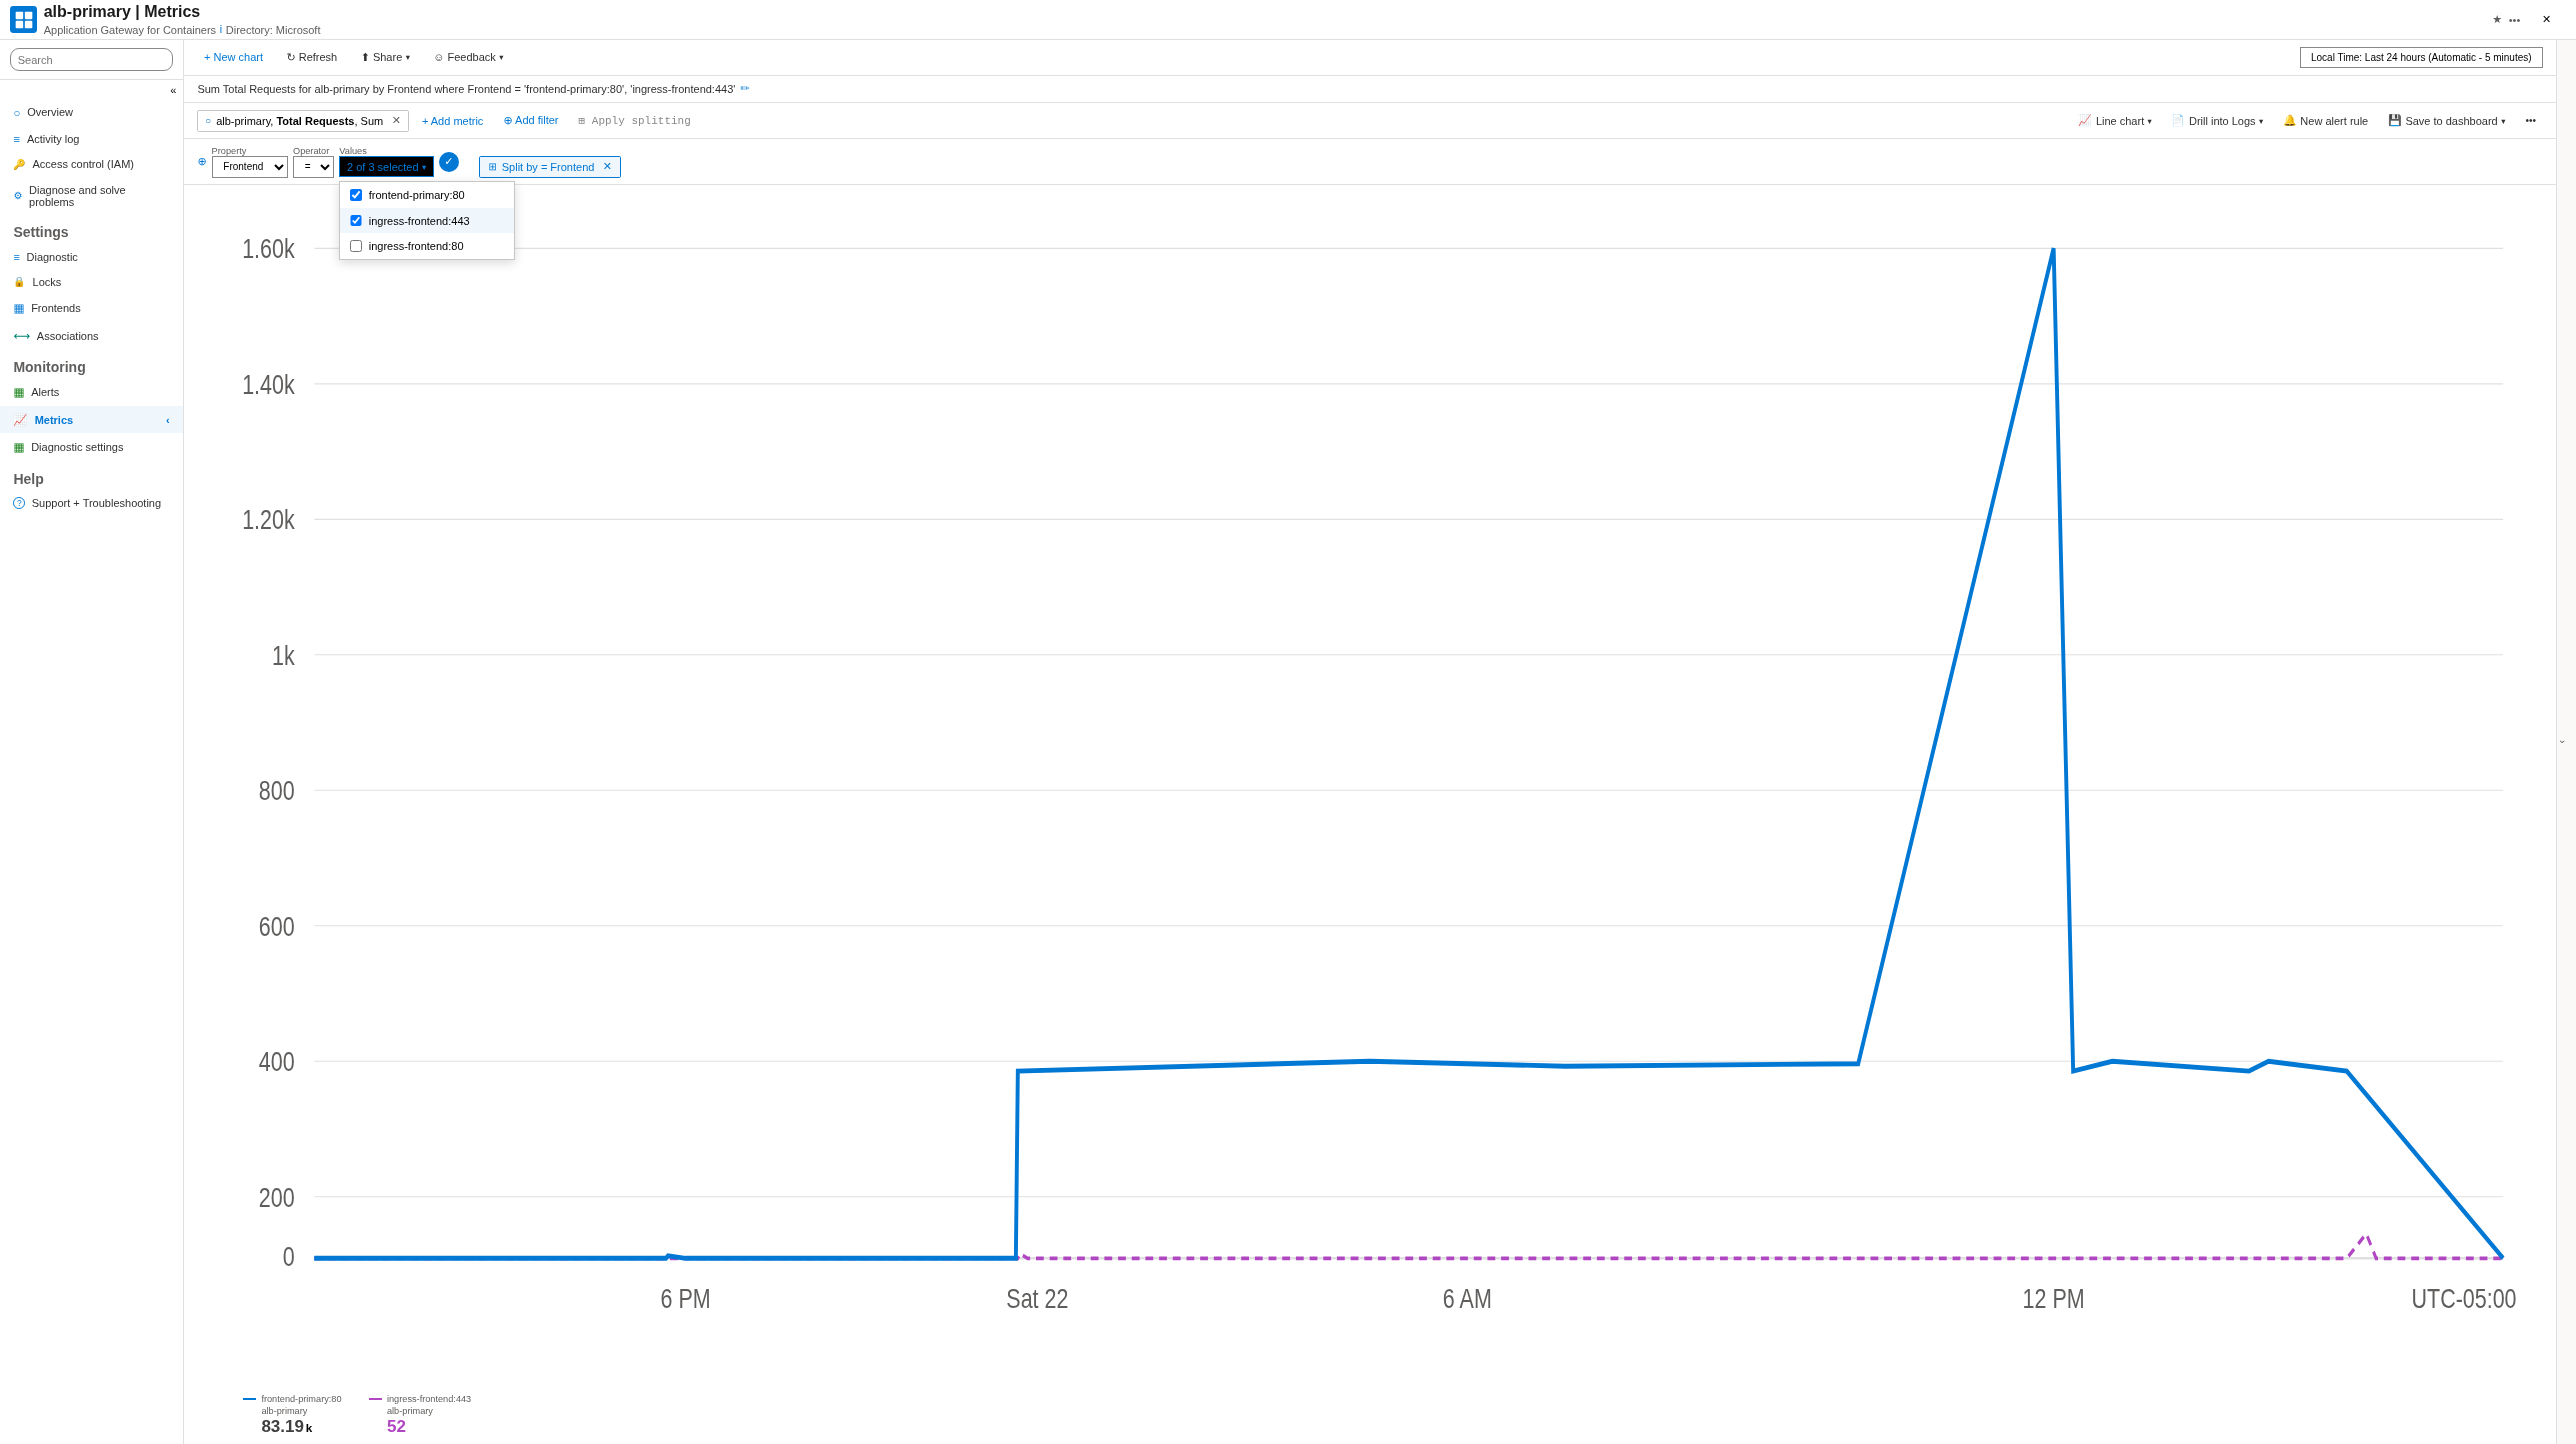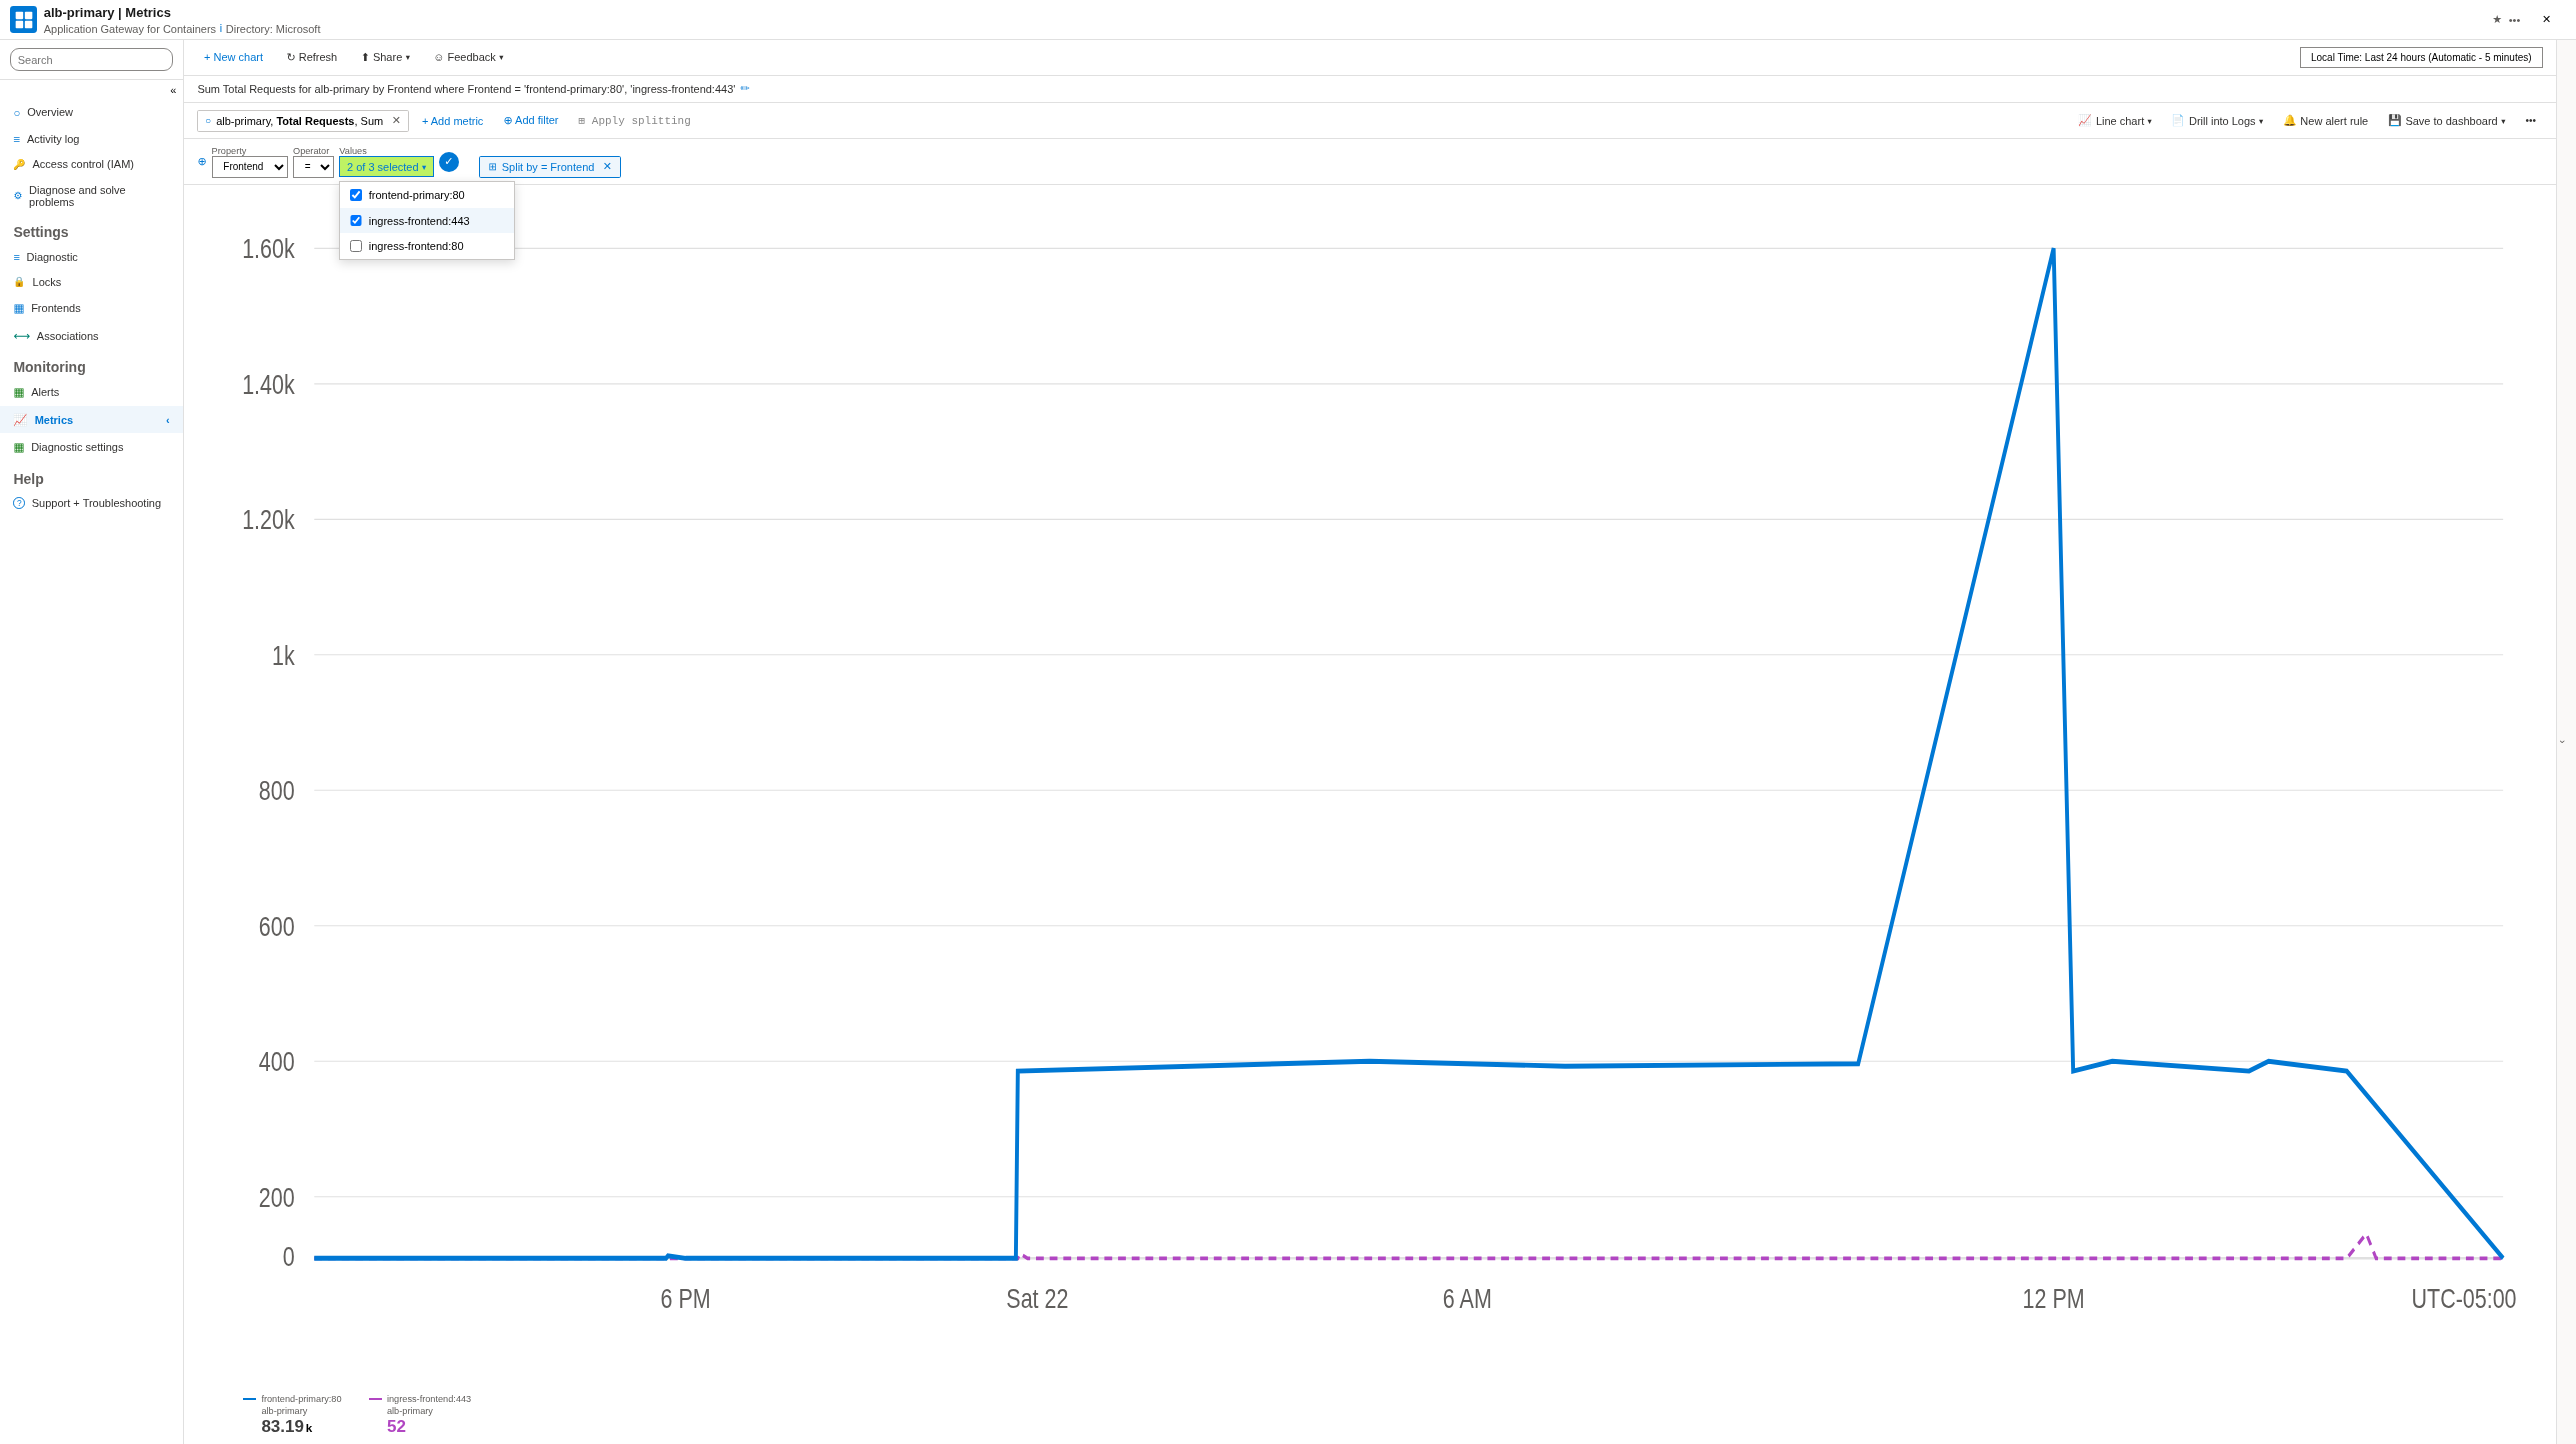--- a/index.html
+++ b/index.html
@@ -6,21 +6,21 @@
     body { background: #f3f2f1; display: flex; flex-direction: column; height: 100vh; overflow: hidden; }
 
     
     .title-bar {
       display: flex; align-items: center; background: #fff; border-bottom: 0.8px solid #e0e0e0;
       padding: 5px 10px; height: 40px; gap: 6.7px;
     }
     .title-bar-logo { width: 27px; height: 27px; background: #0078d4; border-radius: 3.4px; display: flex; align-items: center; justify-content: center; }
     .title-bar-logo svg { width: 20px; height: 20px; }
     .title-bar-text { display: flex; flex-direction: column; }
-    .title-bar-name { font-size: 13px; font-weight: 600; color: #1a1a1a; }
+    .title-bar-name { font-size: 16px; font-weight: 600; color: #1a1a1a; }
     .title-bar-sub { font-size: 9.2px; color: #605e5c; display: flex; align-items: flex-end; gap: 3.4px; }
     .title-bar-actions { margin-left: auto; display: flex; gap: 6.7px; align-items: center; }
     .close-btn { width: 39px; height: 27px; display: flex; align-items: center; justify-content: center; cursor: pointer; }
 
     
     .main-layout { display: flex; flex: 1; overflow: hidden; }
 
     
     .sidebar { width: 184px; background: #fff; border-right: 0.8px solid #e0e0e0; display: flex; flex-direction: column; overflow-y: auto; flex-shrink: 0; }
     .sidebar-search { padding: 8.4px 10px; border-bottom: 0.8px solid #e0e0e0; }
@@ -46,21 +46,21 @@
     .metric-tag .remove { cursor: pointer; color: #605e5c; margin-left: 3.4px; }
     .add-metric { color: #0078d4; cursor: pointer; display: flex; align-items: center; gap: 3.4px; padding: 3.4px 6.7px; }
     .add-filter { color: #0078d4; cursor: pointer; display: flex; align-items: center; gap: 3.4px; padding: 3.4px 6.7px; }
     .apply-splitting { color: #888; cursor: pointer; display: flex; align-items: center; gap: 3.4px; padding: 3.4px 6.7px; font-family: Liberation Mono, monospace; }
     .chart-action-btn { display: flex; align-items: center; gap: 3.4px; padding: 3.4px 6.7px; cursor: pointer; border: none; background: none; color: #323130; font-size: 10px; }
 
     
     .filter-row { background: #fff; border-bottom: 0.8px solid #e0e0e0; padding: 6.7px 13.4px; display: flex; align-items: center; gap: 6.7px; }
     .filter-select { border: 0.8px solid #8a8886; padding: 3.4px 6.7px; font-size: 10px; background: #fff; cursor: pointer; }
     .filter-label { font-size: 9.2px; color: #605e5c; }
-    .filter-values-btn { border: 0.8px solid #0078d4; padding: 3.4px 6.7px; font-size: 10px; background: #bef264; cursor: pointer; display: flex; align-items: center; gap: 3.4px; color: #0078d4; }
+    .filter-values-btn { border: 0.8px solid #0078d4; padding: 3.4px 6.7px; font-size: 10px; background: #000000; cursor: pointer; display: flex; align-items: center; gap: 3.4px; color: #0078d4; }
     .filter-confirm { background: #0078d4; color: white; border: none; width: 20px; height: 20px; border-radius: 50%; cursor: pointer; display: flex; align-items: center; justify-content: center; }
     .split-tag { display: flex; align-items: center; gap: 5px; background: #EFF6FC; border: 0.8px solid #0078d4; border-radius: 1.7px; padding: 3.4px 8.4px; color: #0078d4; }
 
     
     .dropdown-popup { position: absolute; background: #fff; border: 0.8px solid #c8c6c4; box-shadow: 0 3.4px 10px rgba(0,0,0,0.15); z-index: 100; min-width: 168px; }
     .dropdown-popup-item { display: flex; align-items: center; gap: 6.7px; padding: 6.7px 10px; cursor: pointer; }
     .dropdown-popup-item input[type="checkbox"] { width: 11.7px; height: 11.7px; }
 
     
     .chart-svg-area { flex: 1; background: #fff; position: relative; padding: 13.4px; overflow: hidden; }

